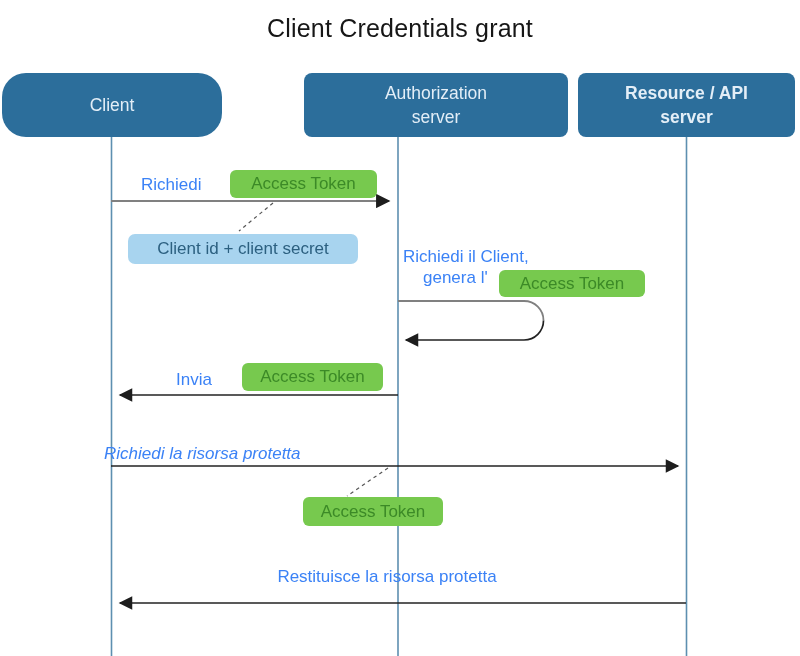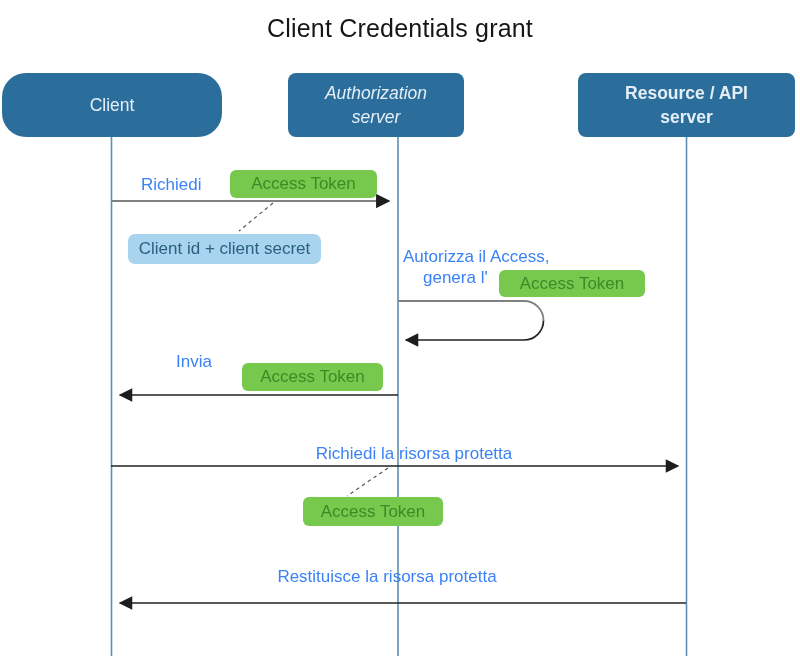--- a/index.html
+++ b/index.html
@@ -17,45 +17,45 @@
   .gray   { stroke:var(--line-gray); stroke-width:1.8; fill:none; }
   .dash   { stroke:#555555; stroke-width:1.2; stroke-dasharray:3.5,3.5; fill:none; }
 
   .actor {
     position:absolute; top:73px; height:64px;
     background:var(--actor-bg); color:var(--actor-text);
     border-radius:8px; display:flex; align-items:center; justify-content:center;
     text-align:center; font-size:17.5px; line-height:24px; white-space:pre-line;
   }
   .actor-client   { left:2px;   width:220px;border-radius:24px; }
-  .actor-auth     { left:288px; width:176px;font-style:italic; }
+  .actor-auth     { left:304px; width:264px; }
   .actor-resource { left:578px; width:217px;font-weight:bold; }
 
   .token {
     position:absolute; background:var(--token-bg); color:var(--token-text);
     border-radius:6px; font-size:17px;
     display:flex; align-items:center; justify-content:center;margin-left:20px;
   }
   .token-1 { left:210px; top:170px; width:147px; height:28px; }
   .token-2 { left:479px; top:270px; width:146px; height:27px; }
   .token-3 { left:222px; top:363px; width:141px; height:28px; }
   .token-4 { left:283px; top:497px; width:140px; height:29px; }
 
   .note {
-    position:absolute; left:128px; top:234px; width:193px; height:30px;
+    position:absolute; left:128px; top:234px; width:230px; height:30px;
     background:var(--note-bg); color:var(--note-text); border-radius:7px;
     font-size:17px; display:flex; align-items:center; justify-content:center;
   }
 
   .msg-label { position:absolute; font-size:17px; color:#3b82f6; white-space:nowrap; }
   .lbl-richiedi { left:141px; top:175px; }
-  .lbl-invia    { left:176px; top:352px;text-align:center; }
+  .lbl-invia    { left:176px; top:370px;text-align:center; }
   .lbl-auth1    { left:403px; top:247px; }
   .lbl-auth2    { left:403px; top:268px;margin-left:20px; }
-  .lbl-reqres   { left:126px; width:576px; text-align:center; top:444px; }
+  .lbl-reqres   { left:104px; width:576px; top:444px;font-style:italic; }
   .lbl-retres   { left:111px; width:552px; text-align:center; top:567px; }
 </style>
 </head>
 <body>
 
 <div class="canvas">
 
   <div class="title">Client Credentials grant</div>
 
   <svg class="lines" width="800" height="656" viewBox="0 0 800 656">
@@ -93,21 +93,21 @@
   <div class="actor actor-resource">
     <span>Resource / API
 server</span>
   </div>
 
   <div class="msg-label lbl-richiedi">Richiedi</div>
   <div class="token token-1">Access Token</div>
 
   <div class="note">Client id + client secret</div>
 
-  <div class="msg-label lbl-auth1">Autorizza il Access,</div>
+  <div class="msg-label lbl-auth1">Richiedi il Client,</div>
   <div class="msg-label lbl-auth2">genera l'</div>
   <div class="token token-2">Access Token</div>
 
   <div class="msg-label lbl-invia">Invia</div>
   <div class="token token-3">Access Token</div>
 
   <div class="msg-label lbl-reqres">Richiedi la risorsa protetta</div>
   <div class="token token-4">Access Token</div>
 
   <div class="msg-label lbl-retres">Restituisce la risorsa protetta</div>

